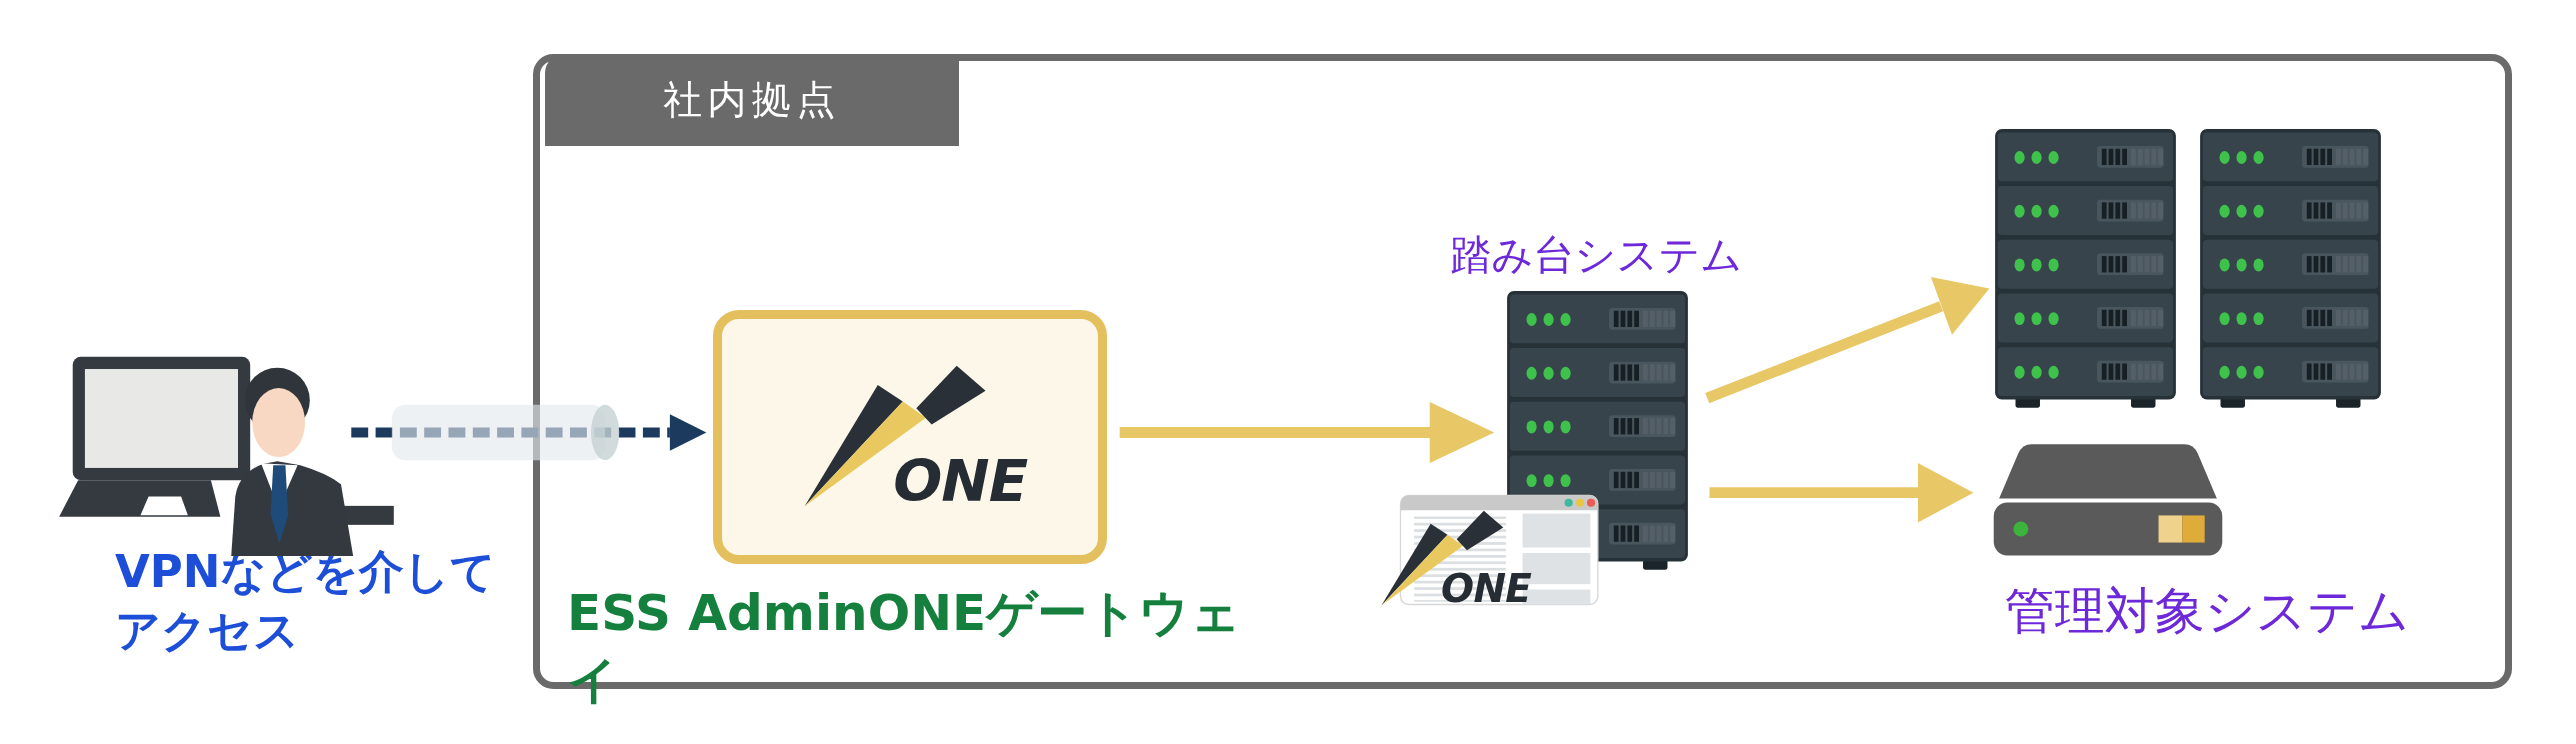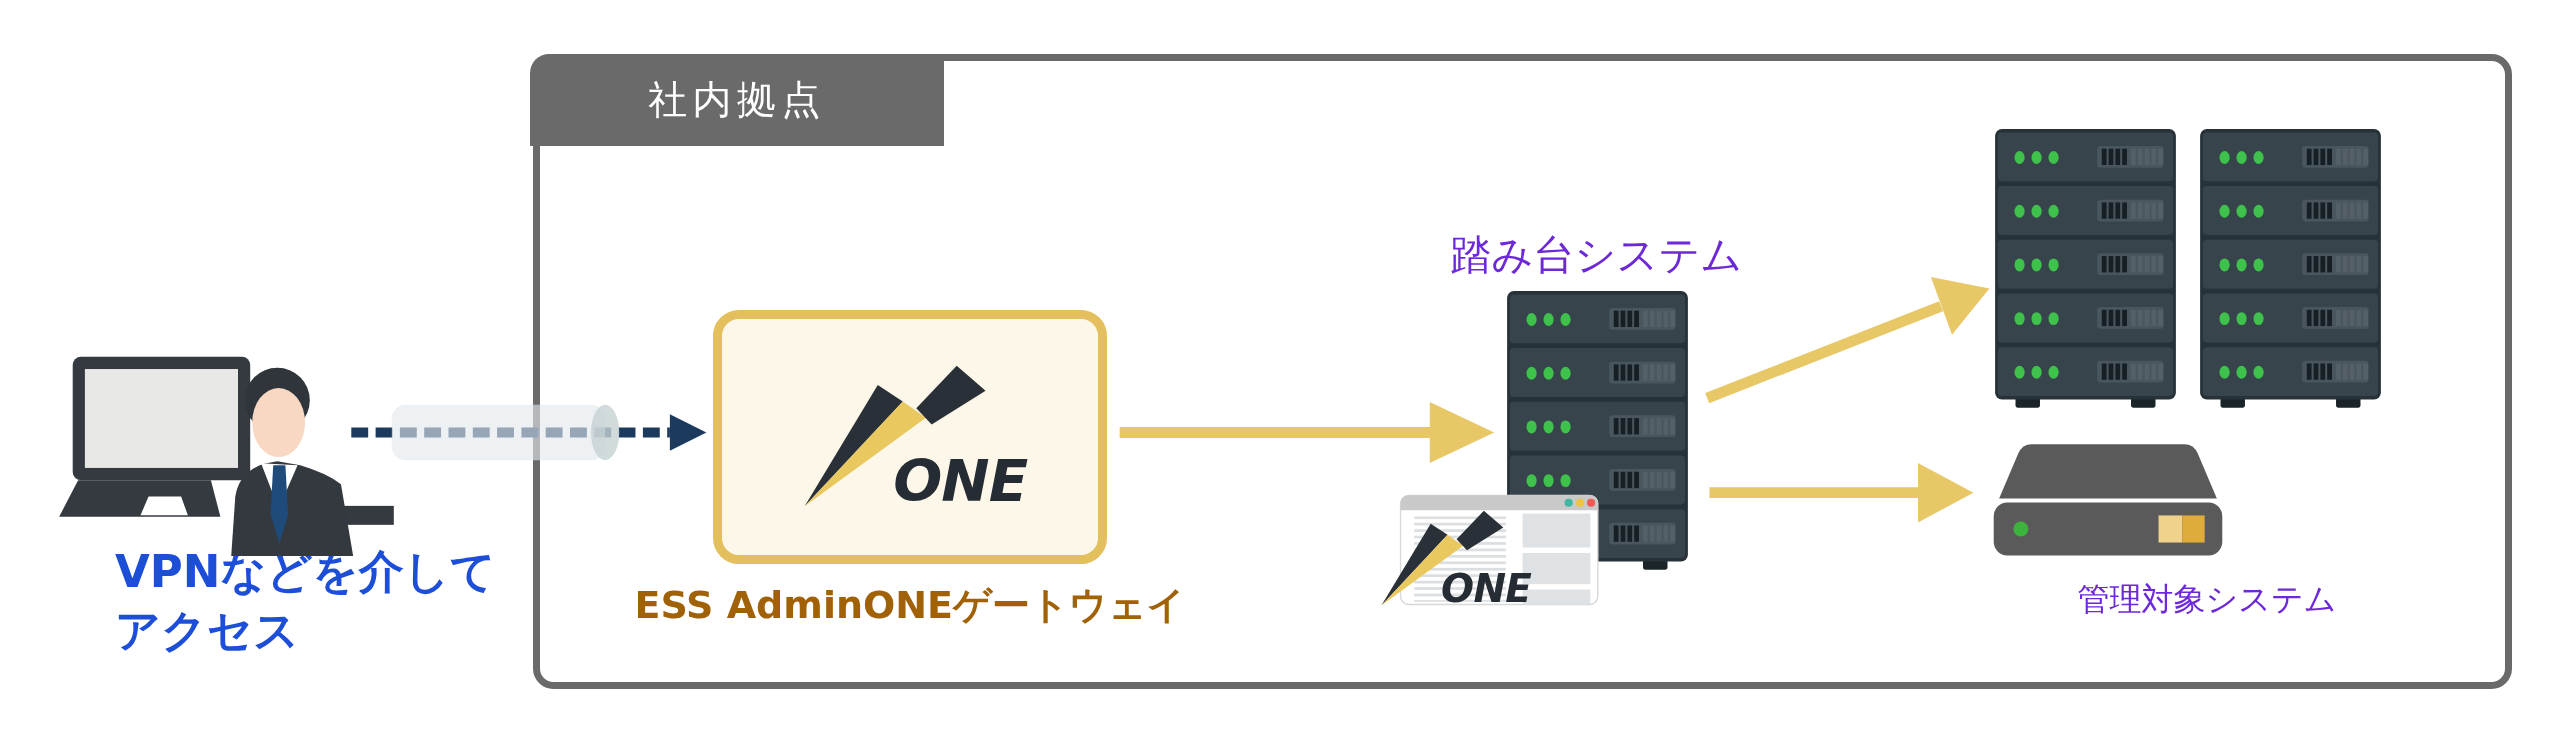--- a/index.html
+++ b/index.html
@@ -7,39 +7,39 @@
     position:relative;width:2576px;height:745px;background:#ffffff;
     font-family:"DejaVu Sans",sans-serif;overflow:hidden;
   }
   .abs{position:absolute;}
   
   #site-boundary{
     left:533px;top:54px;width:1979px;height:635px;box-sizing:border-box;
     border:7.5px solid #6a6a6a;border-radius:20.4px;background:transparent;z-index:0;
   }
   #site-tab{
-    left:530px;top:54px;width:414px;height:92px;background:#6a6a6a;
+    left:545px;top:54px;width:414px;height:92px;background:#6a6a6a;
     border-radius:19px 0 0 0;display:flex;align-items:center;justify-content:center;z-index:1;
   }
   #site-tab .tab-text{
     color:#ffffff;font-size:39px;letter-spacing:5.4px;font-weight:400;
   }
   
   .caption{color:#6d28d9;}
   #vpn-caption{
     left:115px;top:542px;width:475px;font-size:45px;font-weight:bold;
     line-height:1.32;white-space:pre-line;color:#1d4ed8;
   }
   #gateway-label{
-    left:567px;top:580px;width:686px;text-align:center;font-size:38px;
-    font-weight:bold;color:#a16207;
+    left:567px;top:580px;width:686px;text-align:left;font-size:50px;
+    font-weight:bold;color:#15803d;
   }
   #bastion-label{left:1420px;top:228px;width:353px;text-align:center;font-size:41px;}
   #tool-label{left:1372px;top:610px;width:224px;text-align:center;font-size:39px;}
-  #managed-label{left:1993px;top:578px;width:428px;text-align:center;font-size:32px;}
+  #managed-label{left:1993px;top:578px;width:428px;text-align:center;font-size:50px;}
   
   #gateway-box{
     left:713px;top:310px;width:394px;height:254px;box-sizing:border-box;
     background:#fcf7e9;border:9.5px solid #e3bf5e;border-radius:26px;
     display:flex;align-items:center;justify-content:center;z-index:1;
   }
   .layer2{z-index:2;}
   .layer1{z-index:1;}
 </style>
 </head>

